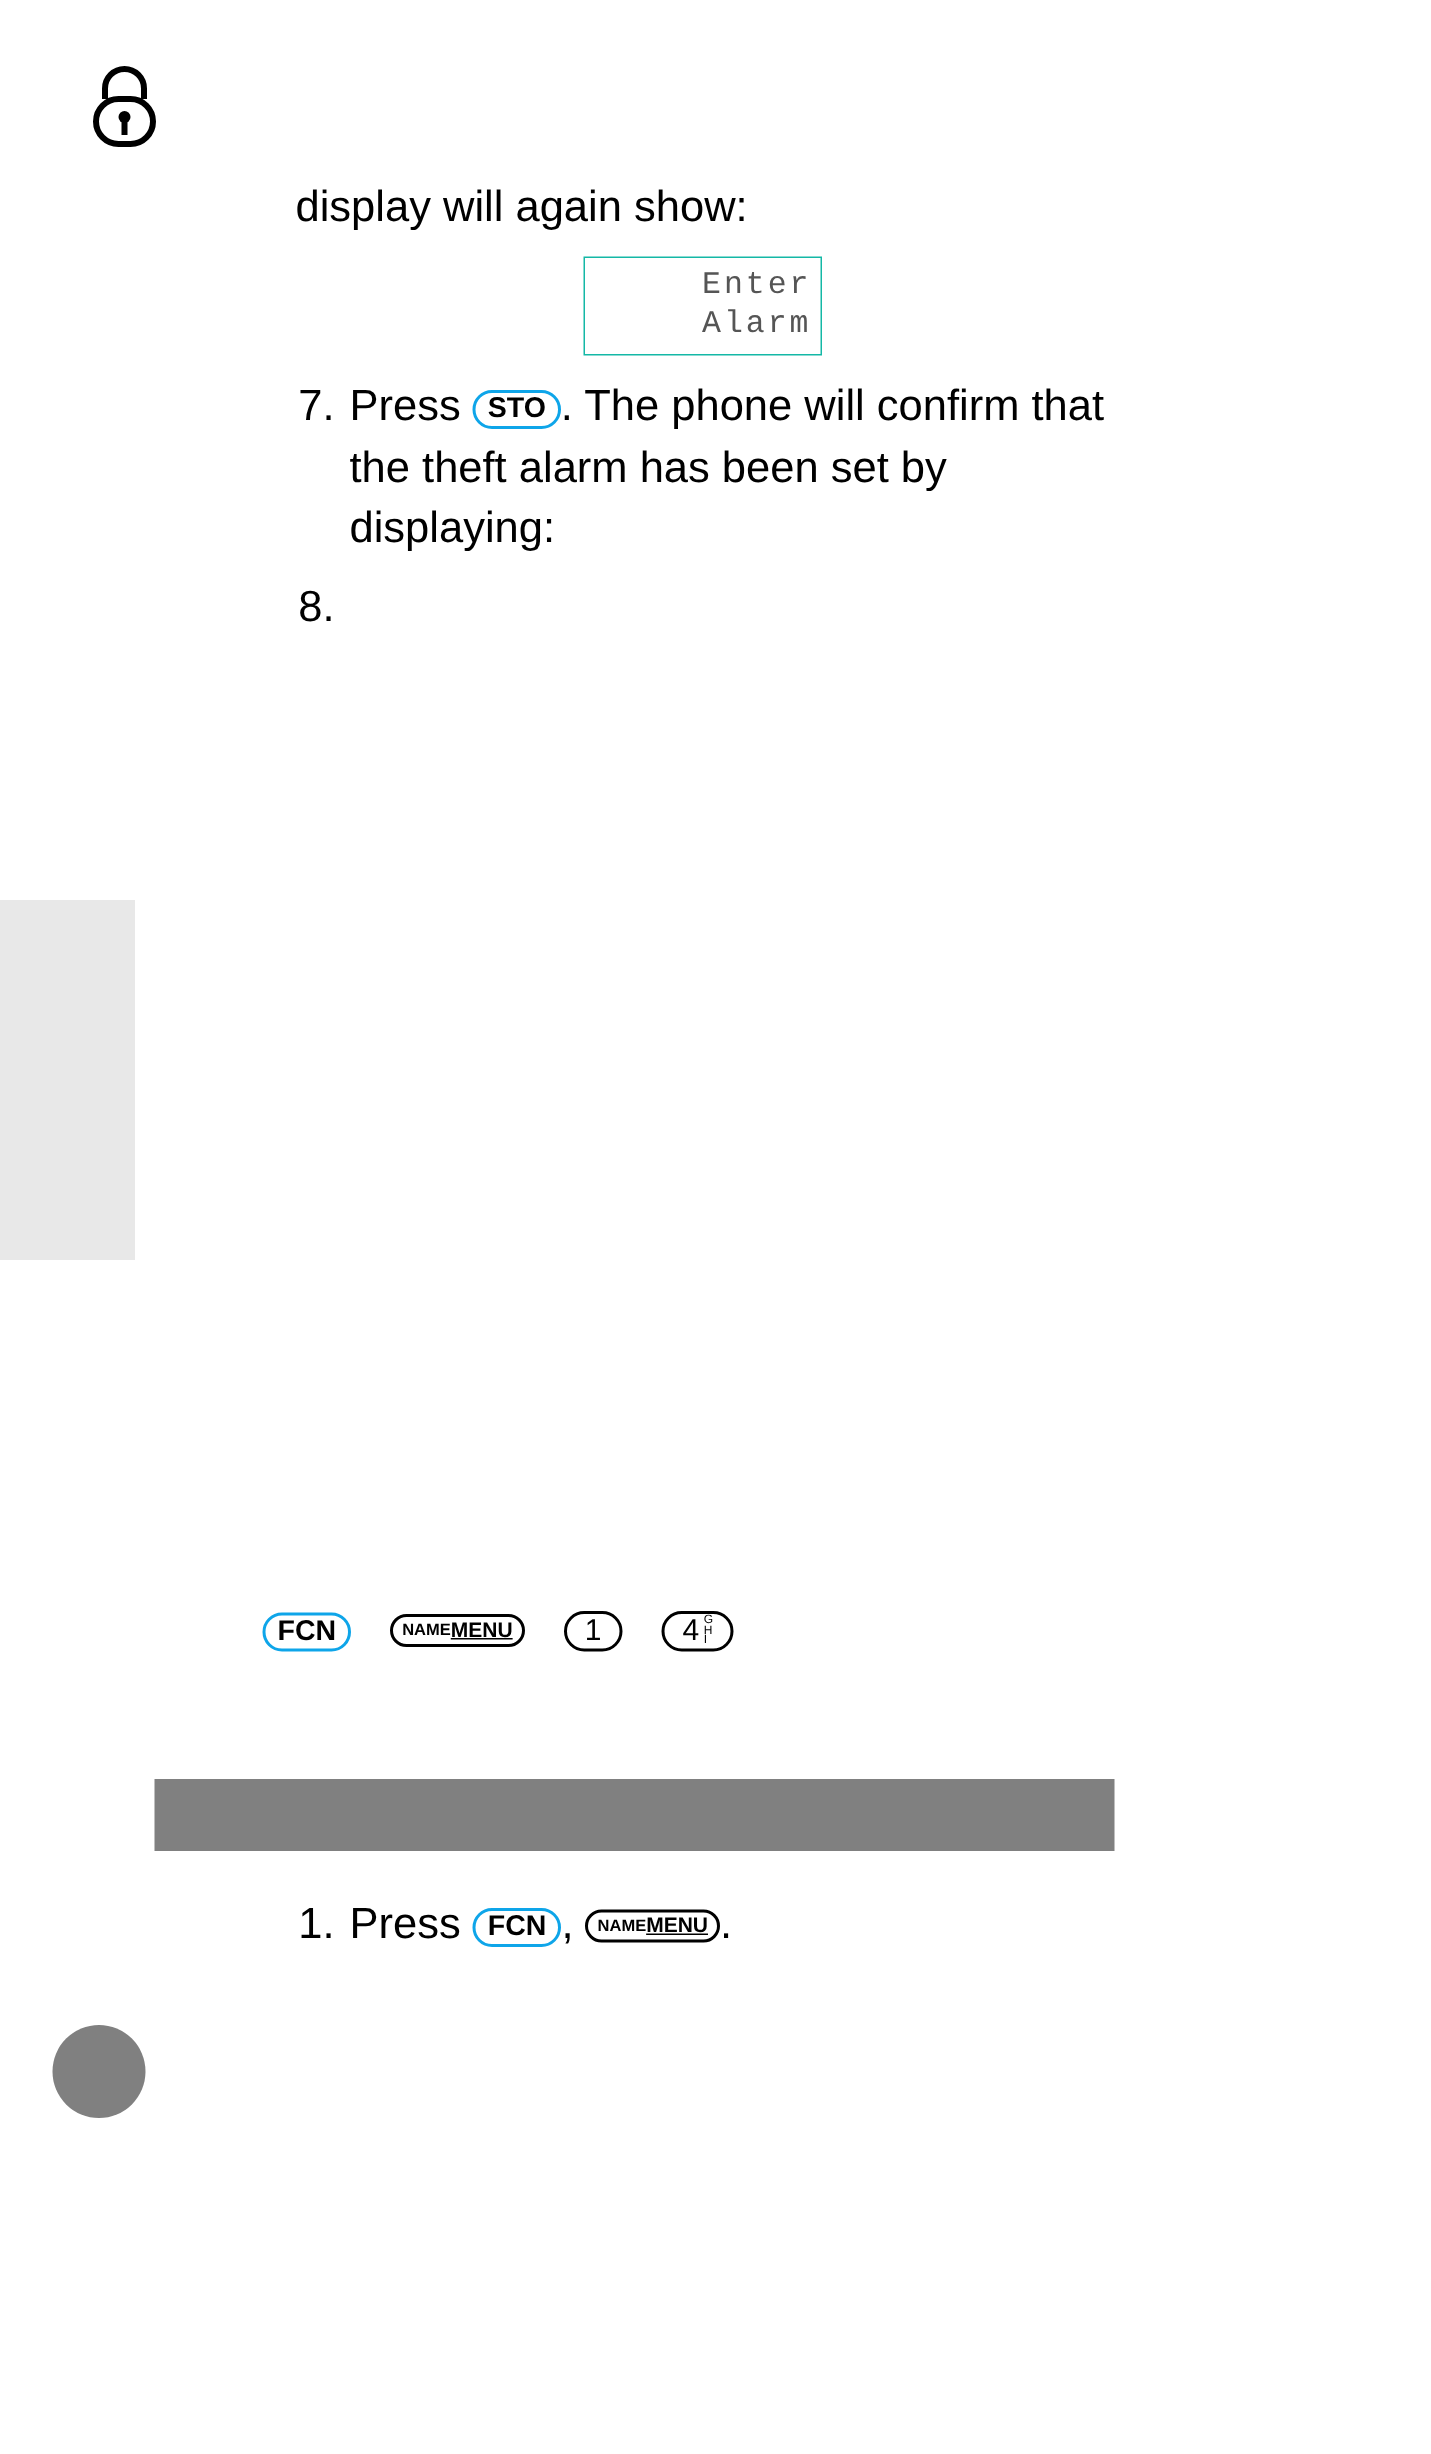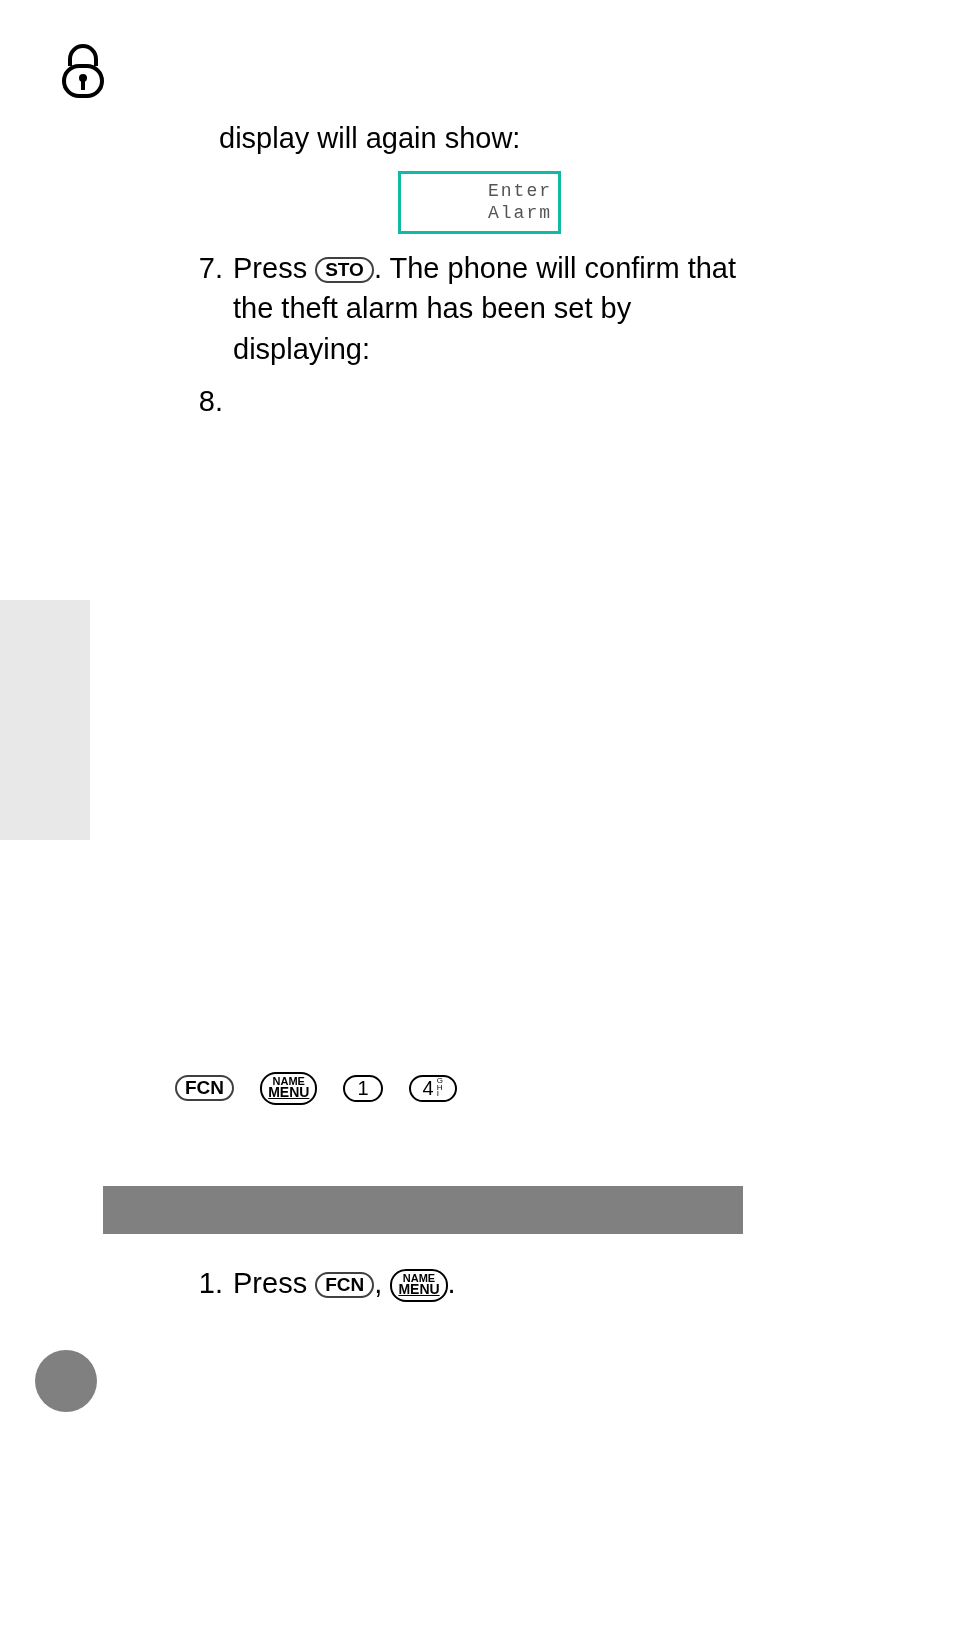--- a/index.html
+++ b/index.html
@@ -54,49 +54,49 @@
   .list-num {
     width: 48px;
     flex: 0 0 48px;
     text-align: right;
     padding-right: 10px;
   }
   .list-body {
     flex: 1;
   }
   .indent-body {
-    margin-left: 44px;
+    margin-left: 22px;
   }
   .lcd {
-    border: 3px solid #14b8a6;
+    border: 1px solid #14b8a6;
     width: 145px;
     margin: 12px auto 14px auto;
     padding: 6px 6px 6px 6px;
     font-family: "Courier New", monospace;
-    font-size: 18px;
+    font-size: 21px;
     letter-spacing: 2px;
     text-align: right;
     color: #555;
     line-height: 1.25;
   }
   .lcd-line { white-space: pre; }
   .key {
     display: inline-block;
-    border: 2px solid #404040;
+    border: 2px solid #0ea5e9;
     border-radius: 16px;
     font-weight: bold;
     font-size: 19px;
     padding: 1px 8px 2px 8px;
     vertical-align: 2px;
     line-height: 1;
     text-align: center;
   }
   .key-stack {
     display: inline-flex;
-    flex-direction: column;
+    flex-direction: row;
     align-items: center;
     border: 2px solid #000;
     border-radius: 16px;
     font-weight: bold;
     font-size: 11px;
     padding: 2px 6px 3px 6px;
     vertical-align: middle;
     line-height: 0.95;
   }
   .key-stack .t { font-size: 11px; letter-spacing: 0px;}

